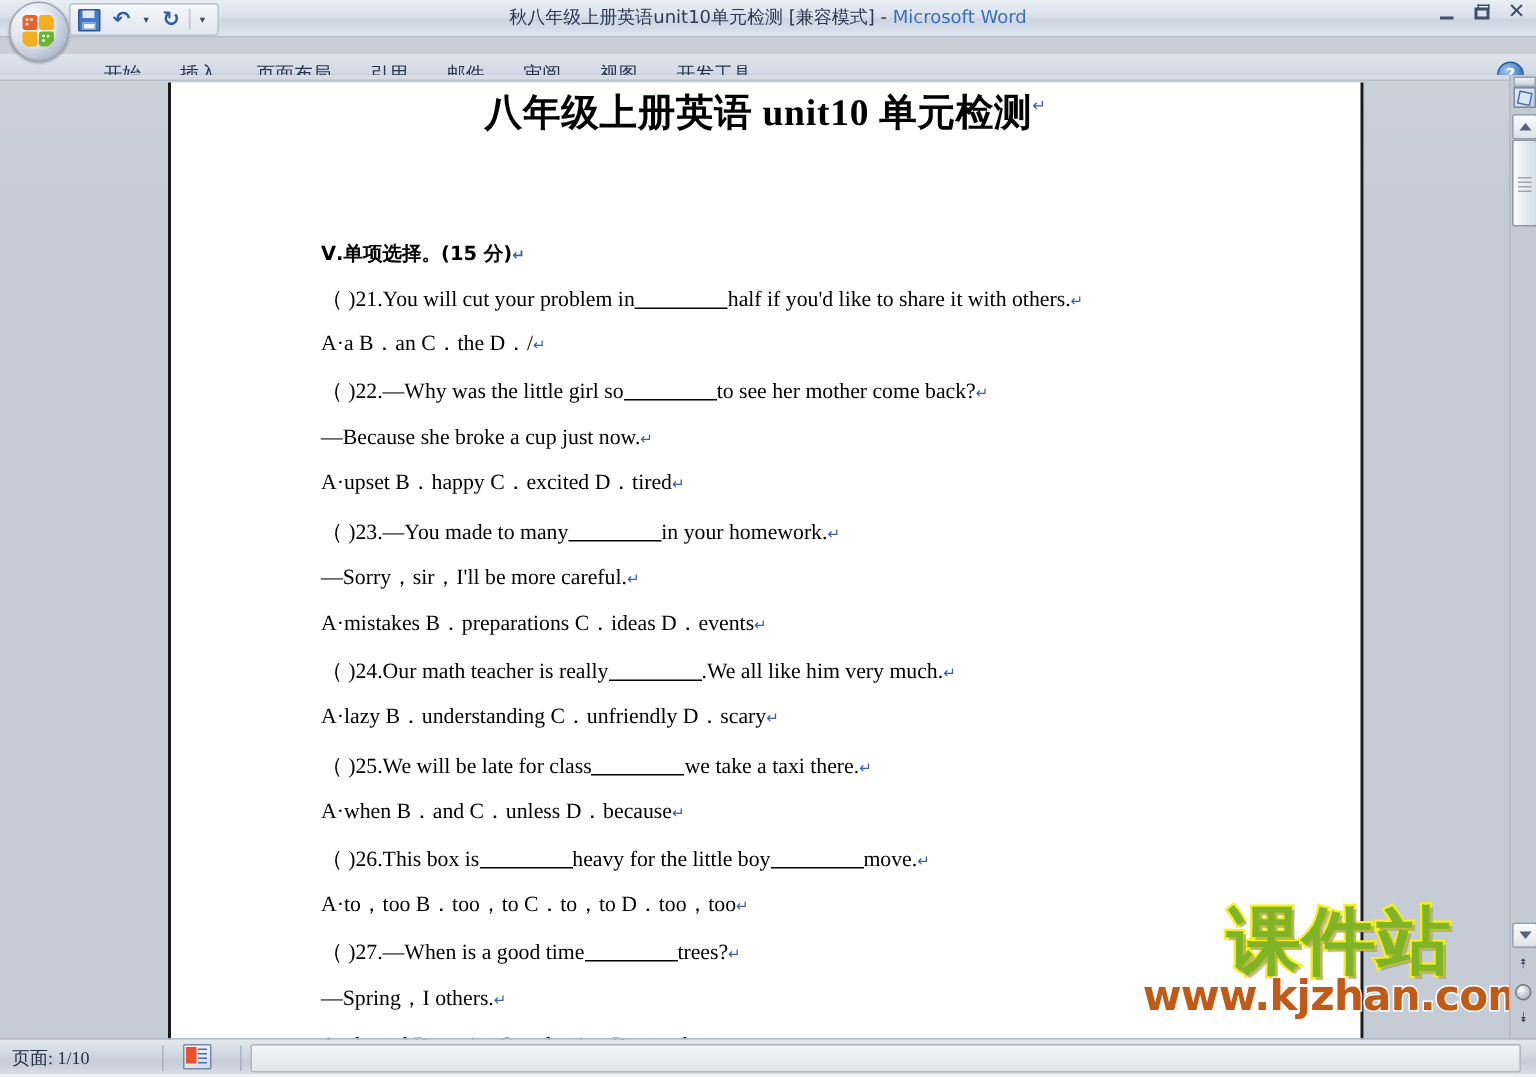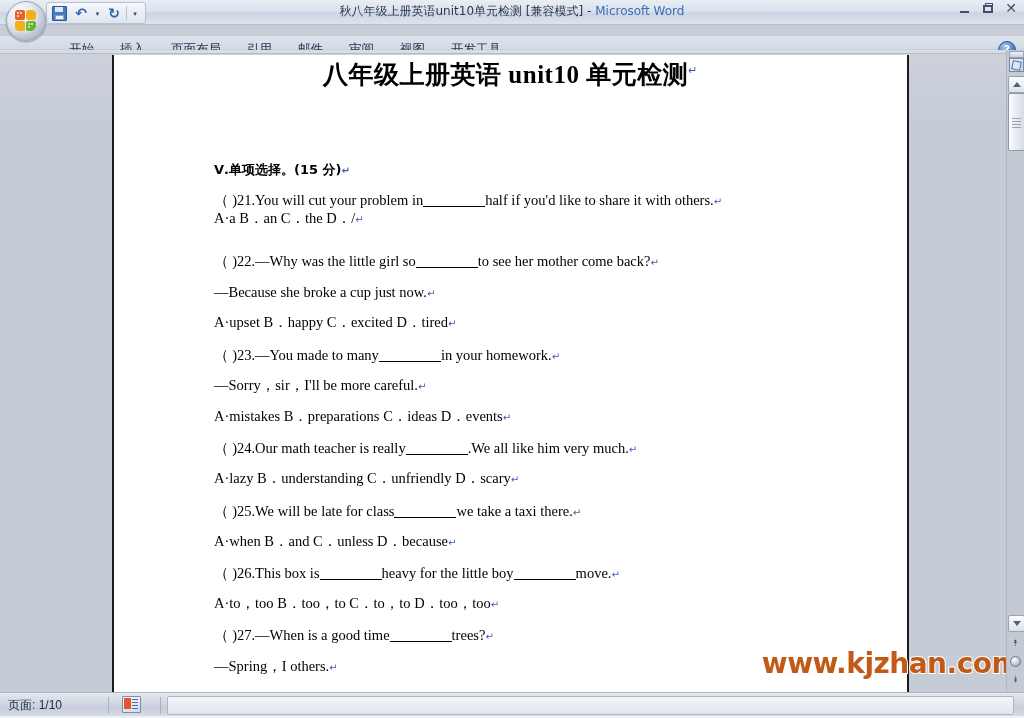--- a/index.html
+++ b/index.html
@@ -179,21 +179,21 @@
     position:absolute;left:0;bottom:0;width:1024px;height:25px;
     background:linear-gradient(180deg,#e3e7ee 0%,#d2d8e2 40%,#c6ccd8 60%,#dde2ea 100%);
     border-top:1px solid #aeb6c2;
   }
   .hscroll{
     position:absolute;left:167px;bottom:3px;width:845px;height:17px;
     background:linear-gradient(180deg,#f3f5f9,#dfe4ec);border:1px solid #b0b7c2;border-radius:2px;
   }
   .status-cell{
     position:absolute;bottom:0;height:25px;display:flex;align-items:center;
-    font-size:12px;color:#23303f;font-family:Liberation Sans, sans-serif;
+    font-size:12px;color:#23303f;font-family:Liberation Serif, serif;
   }
   .sc-page{left:8px;}
   .sc-sep{position:absolute;bottom:4px;width:1px;height:17px;background:#a9b1bd;}
   .sc-sep.a{left:108px;}
   .sc-sep.b{left:160px;}
   .rec-icon{
     position:absolute;left:122px;bottom:5px;width:17px;height:15px;
     background:linear-gradient(160deg,#f7fafd,#cfdcee);border:1px solid #7d8ba3;border-radius:1px;
   }
   .rec-icon::before{content:"";position:absolute;left:1px;top:1px;width:7px;height:11px;background:#e8532b;}
@@ -279,21 +279,21 @@
           <span>八年级上册英语 unit10 单元检测</span><span class="pilcrow">↵</span>
         </div>
 
         <div class="line section" style="top:108px">
           <span>Ⅴ.单项选择。(15 分)</span><span class="pilcrow">↵</span>
         </div>
 
         <div class="line" style="top:138px">
           <span>（  )21.You will cut your problem in</span><span class="blank"></span><span>half if you'd like to share it with others.</span><span class="pilcrow">↵</span>
         </div>
-        <div class="line" style="top:156px">
+        <div class="line" style="top:167px">
           <span>A·a            B．an            C．the            D．/</span><span class="pilcrow">↵</span>
         </div>
 
         <div class="line" style="top:199px">
           <span>（  )22.—Why was the little girl so</span><span class="blank"></span><span>to see her mother come back?</span><span class="pilcrow">↵</span>
         </div>
         <div class="line" style="top:260px">
           <span>A·upset   B．happy   C．excited   D．tired</span><span class="pilcrow">↵</span>
         </div>
         <div class="line" style="top:230px">
@@ -338,20 +338,21 @@
           <span>—Spring，I others.</span><span class="pilcrow">↵</span>
         </div>
         <div class="line" style="top:635px">
           <span>A·planted   B．paint   C．planting   D．to plant</span>
         </div>
 
       </div>
     </div>
 
     <div class="watermark">
+      <div class="wm-cn">课件站</div>
       <div class="wm-url">www.kjzhan.com</div>
     </div>
   </div>
 
   <div class="vscroll">
     <div class="split-handle"></div>
     <div class="page-icon"></div>
     <div class="vs-btn vs-up">
         <span class="tri up"></span>
       </div>

